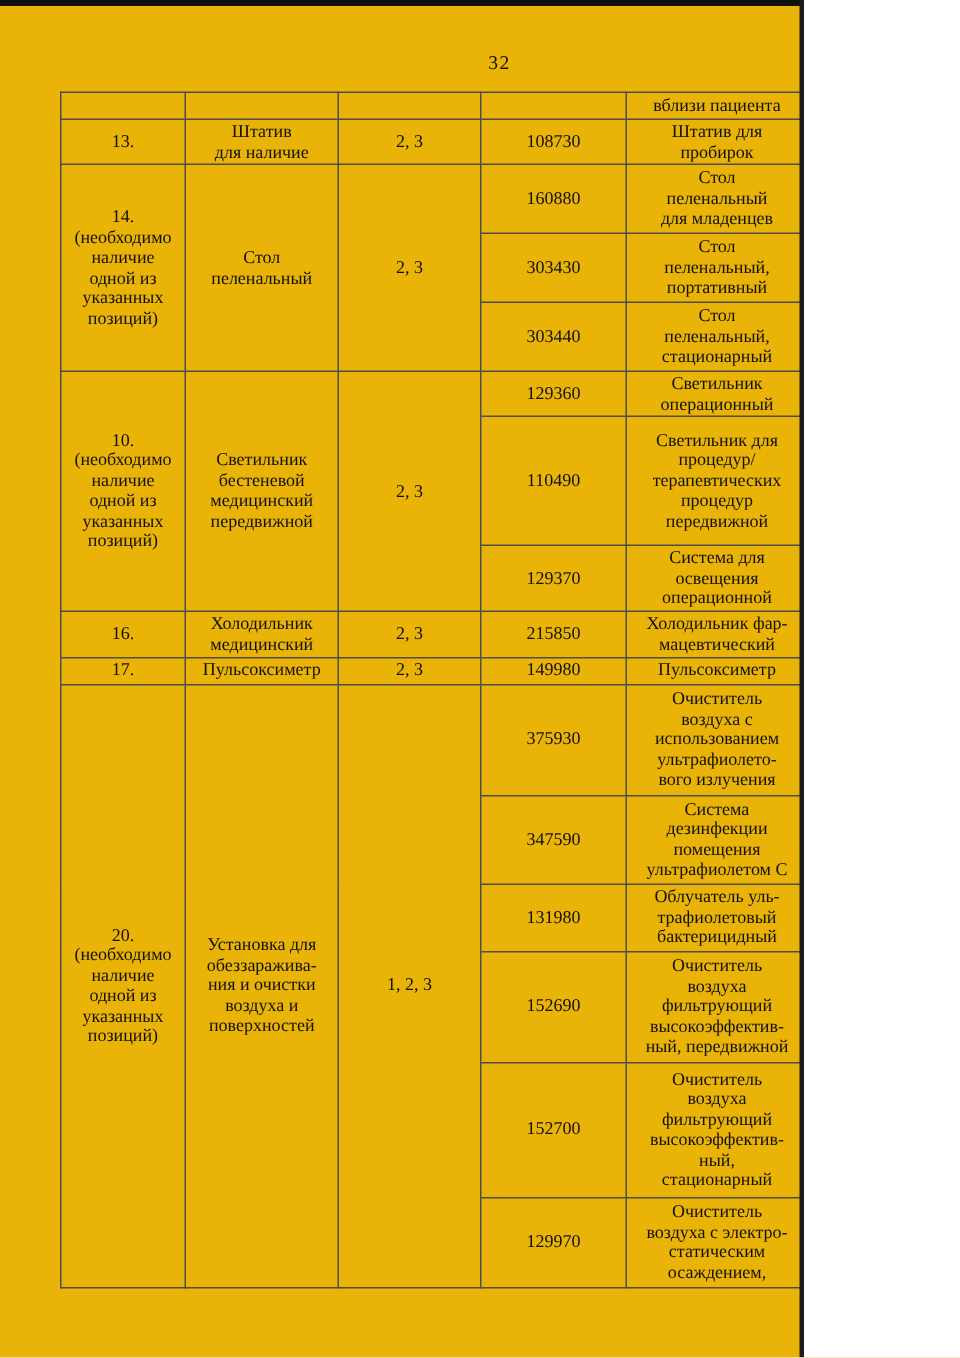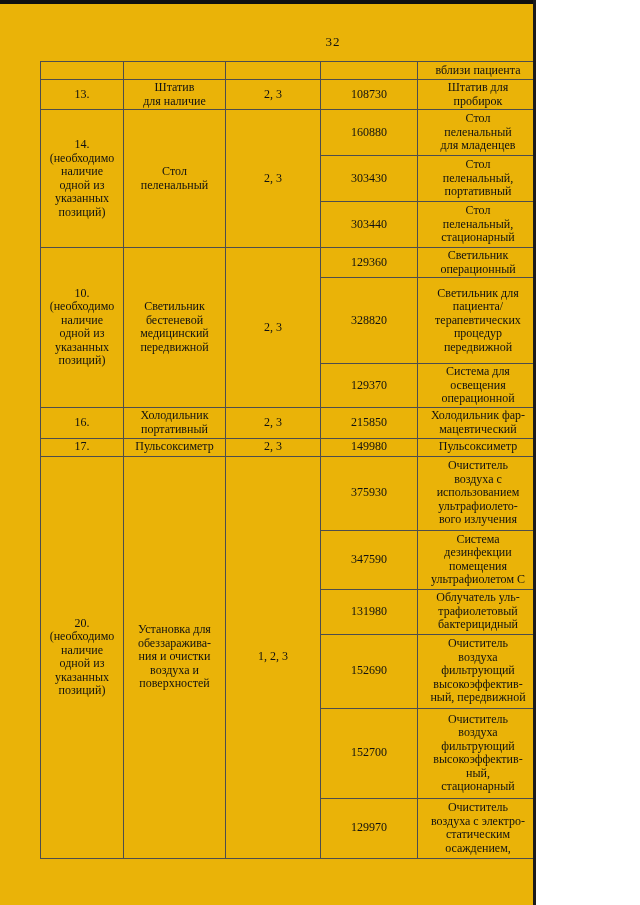--- a/index.html
+++ b/index.html
@@ -120,38 +120,38 @@
 бестеневой
 медицинский
 передвижной</td>
       <td rowspan="3">2, 3</td>
       <td>129360</td>
       <td>Светильник
 операционный</td>
       <td rowspan="3">1</td>
     </tr>
     <tr class="h86">
-      <td>328820</td>
+      <td>110490</td>
       <td>Светильник для
-пациента/
+процедур/
 терапевтических
 процедур
 передвижной</td>
     </tr>
     <tr class="h41">
       <td>129370</td>
       <td>Система для
 освещения
 операционной</td>
     </tr>
 
     <tr class="h31">
       <td>16.</td>
       <td>Холодильник
-портативный</td>
+медицинский</td>
       <td>2, 3</td>
       <td>215850</td>
       <td>Холодильник фар-
 мацевтический</td>
       <td>1</td>
     </tr>
 
     <tr class="h18">
       <td>17.</td>
       <td>Пульсоксиметр</td>

